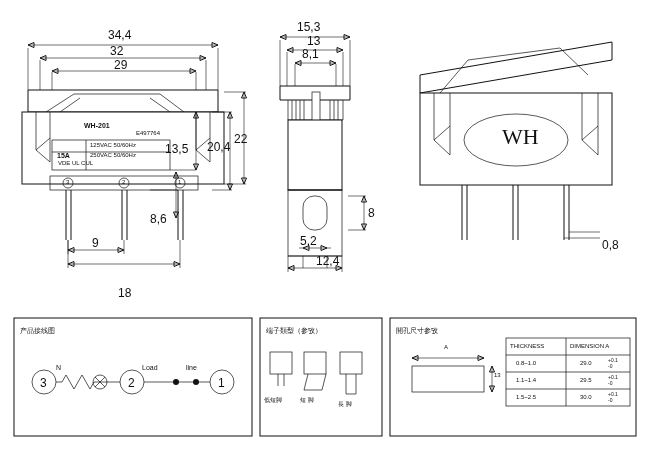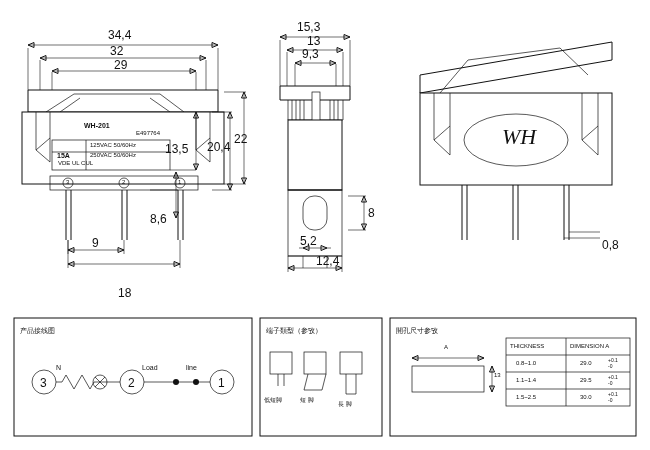--- a/index.html
+++ b/index.html
@@ -252,26 +252,26 @@
   <div class="lbl bold sm" style="left:57px;top:152px;">15A</div>
   <div class="lbl xs" style="left:90px;top:142px;">125VAC  50/60Hz</div>
   <div class="lbl xs" style="left:90px;top:152px;">250VAC  50/60Hz</div>
   <div class="lbl xs" style="left:58px;top:160px;">VDE  UL  CUL</div>
   <div class="lbl xs" style="left:66px;top:179px;">3</div>
   <div class="lbl xs" style="left:122px;top:179px;">2</div>
   <div class="lbl xs" style="left:178px;top:179px;">1</div>
 
   <div class="lbl" style="left:297px;top:20px;">15,3</div>
   <div class="lbl" style="left:307px;top:34px;">13</div>
-  <div class="lbl" style="left:302px;top:47px;">9,3</div>
+  <div class="lbl" style="left:302px;top:47px;">8,1</div>
   <div class="lbl" style="left:368px;top:206px;">8</div>
   <div class="lbl" style="left:300px;top:234px;">5,2</div>
   <div class="lbl" style="left:316px;top:254px;">12,4</div>
 
-  <div class="lbl" style="left:502px;top:124px;font-size:22px;font-style:italic;font-family:'Liberation Serif',serif;">WH</div>
+  <div class="lbl" style="left:502px;top:124px;font-size:22px;font-family:'Liberation Serif',serif;">WH</div>
   <div class="lbl" style="left:602px;top:238px;">0,8</div>
 
   <div class="lbl sm" style="left:20px;top:326px;">产品接线图</div>
   <div class="lbl" style="left:40px;top:376px;">3</div>
   <div class="lbl" style="left:128px;top:376px;">2</div>
   <div class="lbl" style="left:218px;top:376px;">1</div>
   <div class="lbl sm" style="left:56px;top:364px;">N</div>
   <div class="lbl sm" style="left:142px;top:364px;">Load</div>
   <div class="lbl sm" style="left:186px;top:364px;">line</div>
 

